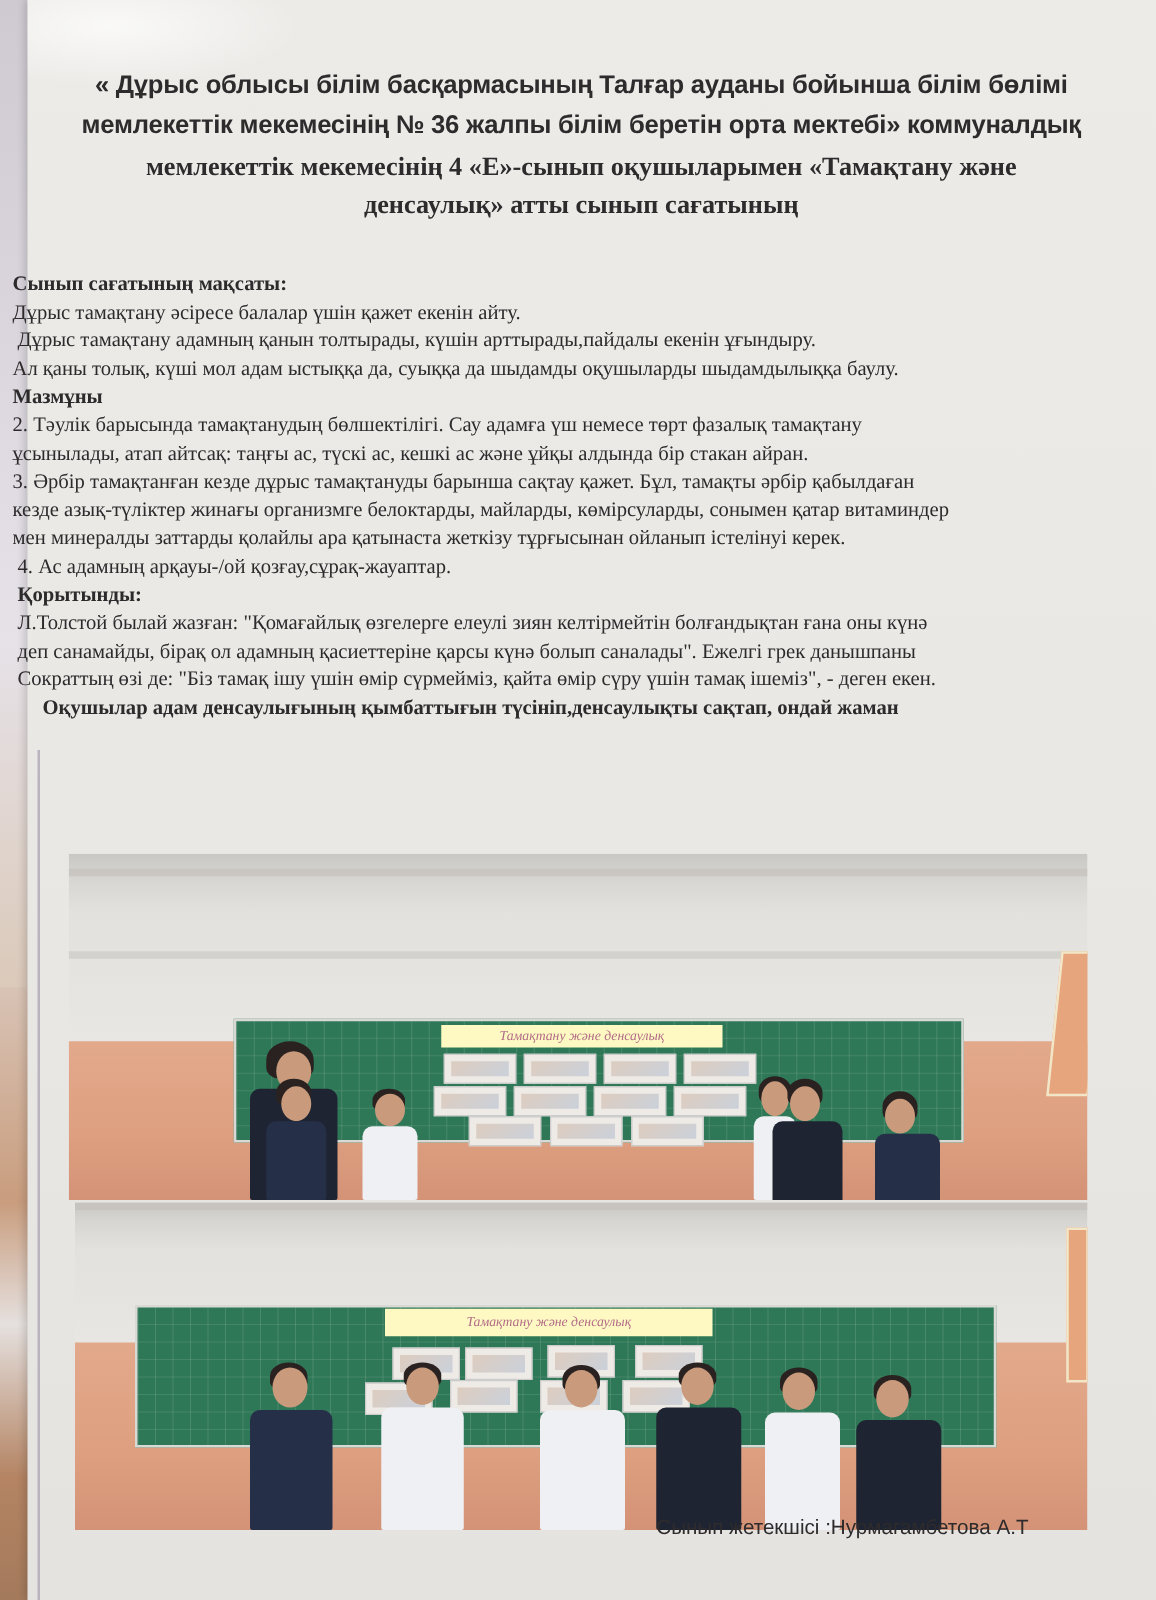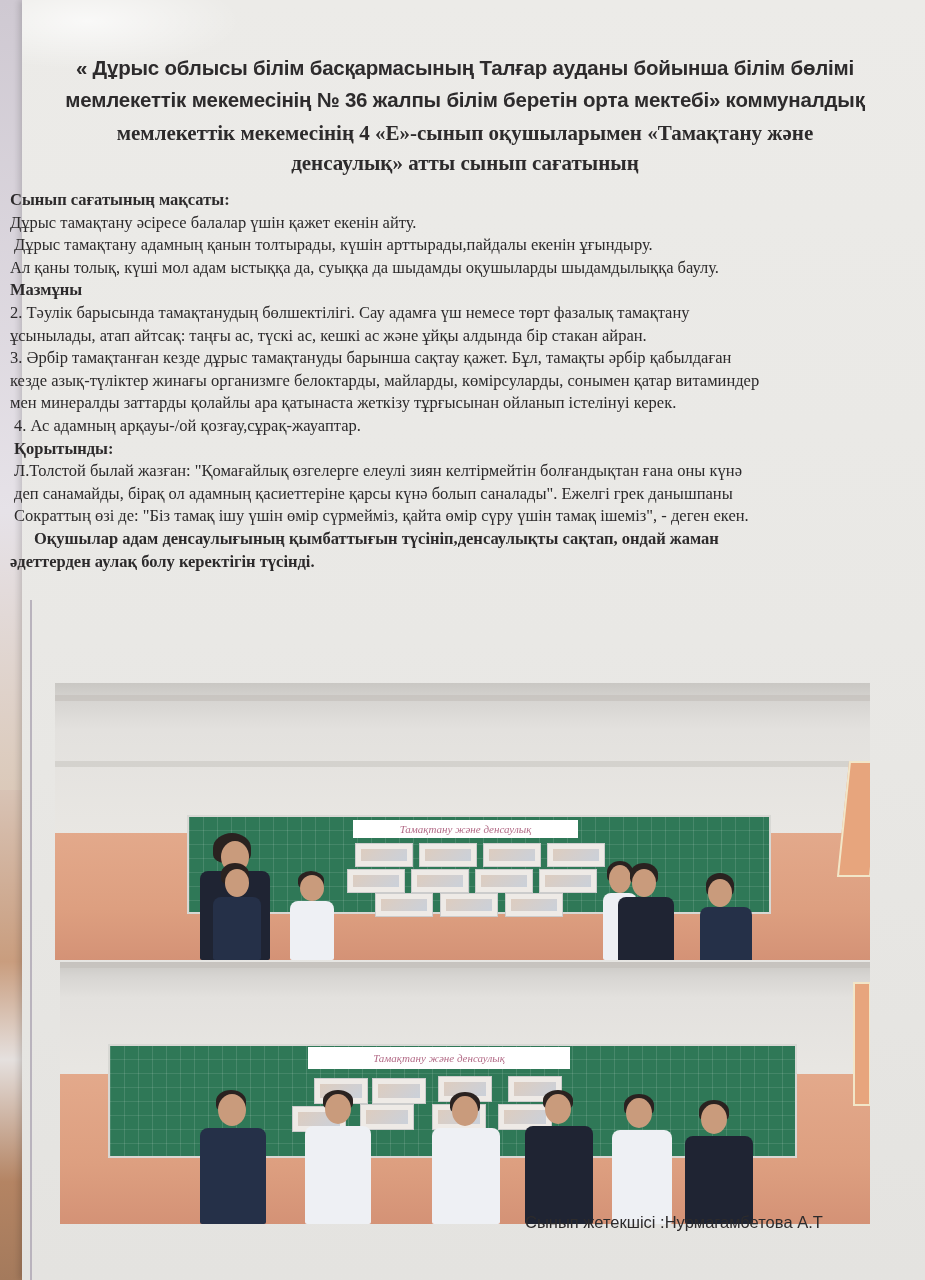--- a/index.html
+++ b/index.html
@@ -36,21 +36,21 @@
   }
   .title-line {
     font-family: "Liberation Sans", sans-serif; font-weight: bold; font-size: 20.5px;
     line-height: 32px; letter-spacing: -0.2px; white-space: nowrap;
   }
   .title-serif {
     font-family: "Liberation Serif", serif; font-weight: bold; font-size: 21px;
     line-height: 30px; white-space: nowrap;
   }
   .body-text {
-    position: absolute; left: 10px; top: 189px; width: 905px; color: #2c2a2b;
+    position: absolute; left: 10px; top: 216px; width: 905px; color: #2c2a2b;
     font-size: 16.5px; line-height: 22.6px;
   }
   .body-text .line { white-space: nowrap; }
   .body-text .bold { font-weight: bold; }
   .ind1 { padding-left: 4px; }
   .ind2 { padding-left: 24px; }
   .photo {
     position: absolute; overflow: hidden;
   }
   .photo1 { left: 55px; top: 683px; width: 815px; height: 277px; }
@@ -59,21 +59,21 @@
   .wall-bottom { position: absolute; left: 0; width: 100%; background: linear-gradient(180deg,#e3a98b 0%, #dd9f80 60%, #d49276 100%); }
   .ledge { position: absolute; left: 0; width: 100%; height: 6px; background: #c4c1bc; }
   .board { position: absolute; background: #2f7857; border: 2px solid #d8d8d4; }
   .board-grid {
     position: absolute; inset: 0;
     background-image: linear-gradient(90deg, rgba(255,255,255,0.12) 1px, transparent 1px),
                       linear-gradient(0deg, rgba(255,255,255,0.10) 1px, transparent 1px);
     background-size: 14px 14px;
   }
   .banner {
-    position: absolute; background: #ffffff; color: #b26a86; font-style: italic;
+    position: absolute; background: #fef9c3; color: #b26a86; font-style: italic;
     font-family: "Liberation Serif", serif; font-size: 11px; text-align: center;
     filter: blur(0.6px); white-space: nowrap; overflow: hidden;
   }
   .poster { position: absolute; background: #eeeae6; border: 1px solid #ccc; }
   .poster::after { content: ""; position: absolute; inset: 5px; background: linear-gradient(135deg, rgba(190,150,120,0.35), rgba(120,150,190,0.3)); }
   .person { position: absolute; }
   .head { position: absolute; border-radius: 50%; background: #c99b7c; }
   .hair { position: absolute; border-radius: 50% 50% 30% 30%; background: #2a2220; }
   .torso { position: absolute; border-radius: 8px 8px 2px 2px; }
   .dark { background: #1f2433; }
@@ -112,21 +112,20 @@
   <div class="line">ұсынылады, атап айтсақ: таңғы ас, түскі ас, кешкі ас және ұйқы алдында бір стакан айран.</div>
   <div class="line">3. Әрбір тамақтанған кезде дұрыс тамақтануды барынша сақтау қажет. Бұл, тамақты әрбір қабылдаған</div>
   <div class="line">кезде азық-түліктер жинағы организмге белоктарды, майларды, көмірсуларды, сонымен қатар витаминдер</div>
   <div class="line">мен минералды заттарды қолайлы ара қатынаста жеткізу тұрғысынан ойланып істелінуі керек.</div>
   <div class="line ind1">4. Ас адамның арқауы-/ой қозғау,сұрақ-жауаптар.</div>
   <div class="line bold ind1">Қорытынды:</div>
   <div class="line ind1">Л.Толстой былай жазған: "Қомағайлық өзгелерге елеулі зиян келтірмейтін болғандықтан ғана оны күнә</div>
   <div class="line ind1">деп санамайды, бірақ ол адамның қасиеттеріне қарсы күнә болып саналады". Ежелгі грек данышпаны</div>
   <div class="line ind1">Сократтың өзі де: "Біз тамақ ішу үшін өмір сүрмейміз, қайта өмір сүру үшін тамақ ішеміз", - деген екен.</div>
   <div class="line bold ind2">Оқушылар адам денсаулығының қымбаттығын түсініп,денсаулықты сақтап, ондай жаман</div>
-  <div class="line bold">әдеттерден аулақ болу керектігін түсінді.</div>
 </div>
 
 <div class="photo photo1">
   <div class="wall-top" style="height:155px"></div>
   <div class="ledge" style="top:12px;opacity:.7"></div>
   <div class="ledge" style="top:78px;opacity:.5"></div>
   <div class="wall-bottom" style="top:150px;height:127px"></div>
   <div class="side-poster" style="left:788px;top:78px;width:30px;height:112px;transform:skewX(-6deg)"></div>
   <div class="board" style="left:132px;top:132px;width:580px;height:95px">
     <div class="board-grid"></div>

